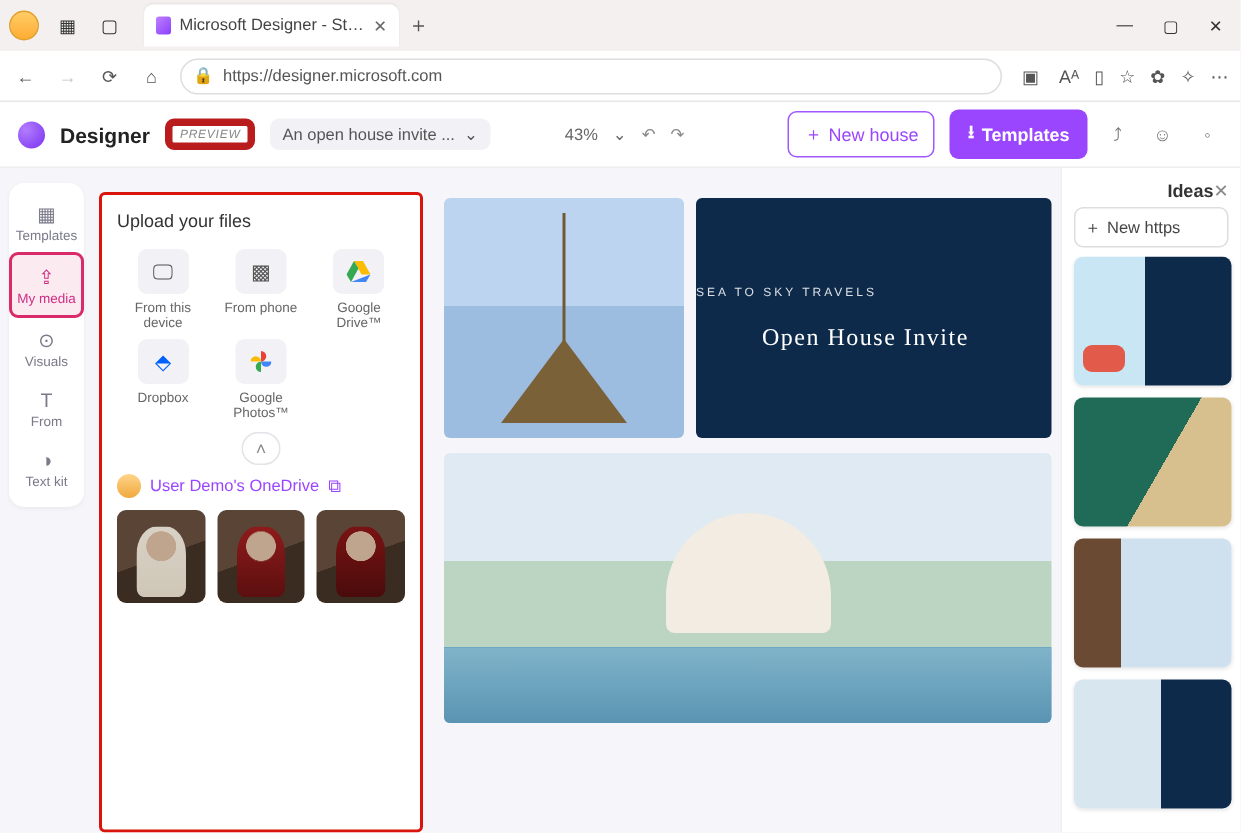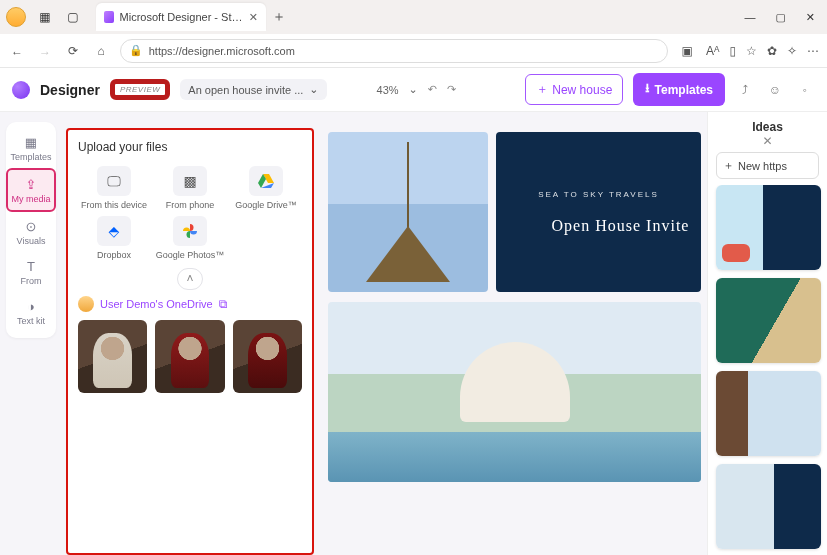--- a/index.html
+++ b/index.html
@@ -42,21 +42,21 @@
   .workspace { display: flex; height: calc(100% - 112px); background: #f6f5f9; }
 
   
   .leftrail { width: 62px; background: transparent; padding-top: 10px; display: flex; flex-direction: column; }
   .railgroup { background: #fff; border-radius: 10px; margin: 0 6px; display: flex; flex-direction: column; align-items: center; padding: 6px 0; box-shadow: 0 1px 3px rgba(0,0,0,.05); }
   .rail-item { width: 100%; padding: 6px 0; display: flex; flex-direction: column; align-items: center; gap: 2px; color: #7a7a8a; font-size: 9px; cursor: pointer; }
   .rail-item.active { border: 2px solid #d92b6a; border-radius: 6px; background: #fceaf1; color: #ce2e82; }
   .rail-icn { width: 16px; height: 16px; display: flex; align-items: center; justify-content: center; font-size: 13px; }
 
   
-  .upload-panel { width: 248px; margin: 16px 0 0 4px; background: #fff; border: 2px solid #d8140d; border-radius: 4px; padding: 10px 10px 10px 10px; position: relative; }
+  .upload-panel { width: 216px; margin: 16px 0 0 4px; background: #fff; border: 2px solid #d8140d; border-radius: 4px; padding: 10px 10px 10px 10px; position: relative; }
   .upload-title { font-size: 12px; color: #333; font-weight: 500; margin-bottom: 12px; }
   .upload-grid { display: grid; grid-template-columns: repeat(3, 1fr); gap: 6px 4px; }
   .u-item { display: flex; flex-direction: column; align-items: center; gap: 4px; color: #555; }
   .u-icn { width: 34px; height: 30px; border-radius: 6px; background: #f2f2f6; display: flex; align-items: center; justify-content: center; font-size: 14px; color: #555; }
   .u-lbl { font-size: 9px; color: #666; text-align: center; }
   .collapse-btn { margin: 8px auto 6px; width: 26px; height: 22px; border: 1px solid #e3e3e8; border-radius: 11px; display: flex; align-items: center; justify-content: center; color: #888; }
   .onedrive-row { display: flex; align-items: center; gap: 6px; margin: 4px 0 8px; }
   .od-avatar { width: 16px; height: 16px; border-radius: 50%; background: linear-gradient(#ffd48a,#f0a83c); }
   .od-link { color: #9a46ff; font-size: 11px; }
   .thumb-row { display: flex; gap: 8px; }
@@ -64,30 +64,30 @@
   .thumb::after { content:""; position:absolute; inset:18% 22% 6% 22%; background: radial-gradient(circle at 50% 28%, #bfa58d 0 26%, transparent 27%), linear-gradient(#d8d2c6,#cfc6b6); border-radius: 40% 40% 14% 14%; }
   .thumb.r2::after { background: radial-gradient(circle at 50% 28%, #bfa58d 0 26%, transparent 27%), linear-gradient(#8f1b1b,#5c0f0f); }
   .thumb.r3::after { background: radial-gradient(circle at 50% 28%, #bfa58d 0 26%, transparent 27%), linear-gradient(#7a1313,#4a0b0b); }
 
   
   .canvas-area { flex: 1; padding: 20px 6px 0 14px; display: flex; flex-direction: column; gap: 10px; overflow: hidden; }
   .row1 { display: flex; gap: 8px; }
   .eiffel { width: 160px; height: 160px; border-radius: 4px; background: linear-gradient(#bcd4ef 0 45%, #9cbde0 45% 100%); position: relative; overflow: hidden; }
   .eiffel::before { content:""; position:absolute; left:50%; top:6%; width:2px; height:78%; background:#6f5a34; transform:translateX(-50%); }
   .eiffel::after { content:""; position:absolute; left:50%; bottom:6%; transform:translateX(-50%); border-left:42px solid transparent; border-right:42px solid transparent; border-bottom:56px solid #7a6138; }
-  .invite-card { flex: 1; height: 160px; border-radius: 4px; background: #0e2a4a; color: #fff; display: flex; flex-direction: column; align-items: center; justify-content: center; gap: 18px; }
+  .invite-card { flex: 1; height: 160px; border-radius: 4px; background: #0e2a4a; color: #fff; display: flex; flex-direction: column; justify-content: center; gap: 18px; }
   .invite-sm { font-size: 8px; letter-spacing: 2px; opacity: .85; }
   .invite-lg { font-size: 16px; letter-spacing: 1px; font-family: Georgia, serif; margin-left: 44px; }
   .taj { width: 100%; height: 180px; border-radius: 4px; background: linear-gradient(#dfeaf3 0 40%, #bcd5c2 40% 72%, #6fa6c3 72% 100%); position: relative; overflow: hidden; }
   .taj::before { content:""; position:absolute; left:50%; top:22%; transform:translateX(-50%); width:110px; height:80px; background:#f2ece2; border-radius: 56px 56px 6px 6px; }
   .taj::after { content:""; position:absolute; left:0; right:0; top:72%; height:28%; background: linear-gradient( #7fb3c9, #5a94b3); }
 
   
   .ideas { width: 120px; background: #fff; border-left: 1px solid #eee; display: flex; flex-direction: column; }
-  .ideas-head { display: flex; align-items: center; justify-content: space-between; padding: 8px 8px 4px; flex-direction: column; }
+  .ideas-head { display: flex; align-items: center; justify-content: flex-end; padding: 8px 8px 4px; }
   .ideas-title { font-size: 12px; font-weight: 600; color: #333; }
   .newideas { margin: 0 8px 6px; border: 1px solid #ddd; border-radius: 6px; background: #fff; padding: 5px 6px; font-size: 11px; display: flex; align-items: center; gap: 4px; color: #444; }
   .idea-scroll { flex: 1; overflow-y: auto; padding: 0 6px 6px 8px; display: flex; flex-direction: column; gap: 8px; }
   .idea-card { height: 86px; border-radius: 6px; box-shadow: 0 1px 3px rgba(0,0,0,.12); position: relative; overflow: hidden; }
   .ic1 { background: linear-gradient(90deg,#c8e6f3 45%, #0e2a4a 45%); }
   .ic1::after { content:""; position:absolute; left:6%; bottom:10%; width:28px; height:18px; background:#e25b4a; border-radius:6px; }
   .ic2 { background: linear-gradient(120deg,#1f6b58 55%, #d8c08e 55%); }
   .ic3 { background: linear-gradient(90deg,#6b4a34 30%, #cfe1ef 30%); }
   .ic4 { background: linear-gradient(90deg,#d8e6ef 55%, #0e2a4a 55%); }
   .idea-scroll::-webkit-scrollbar { width: 6px; }

